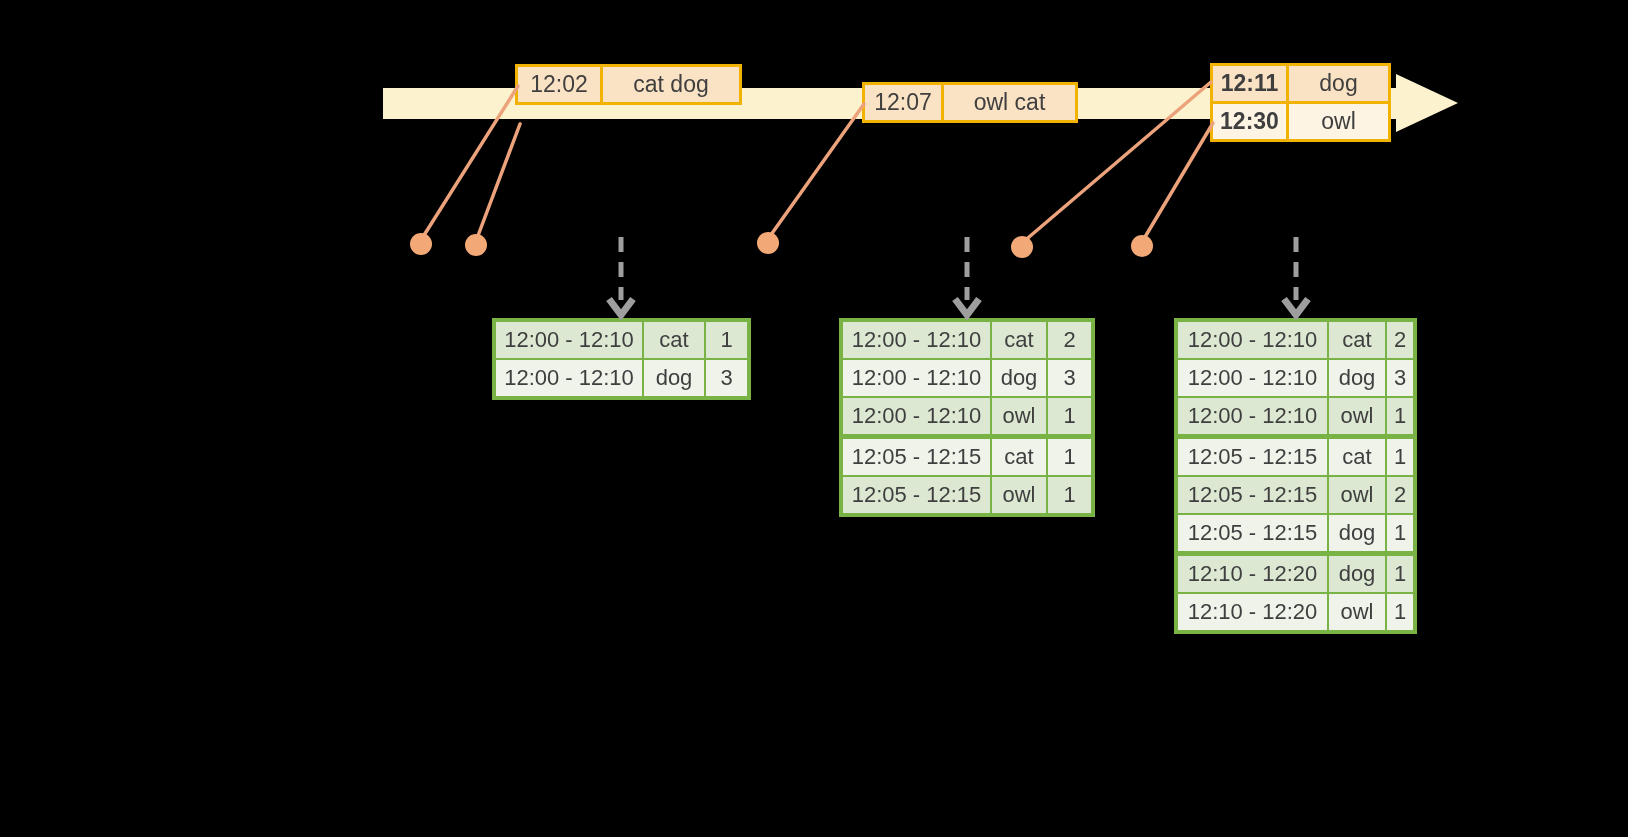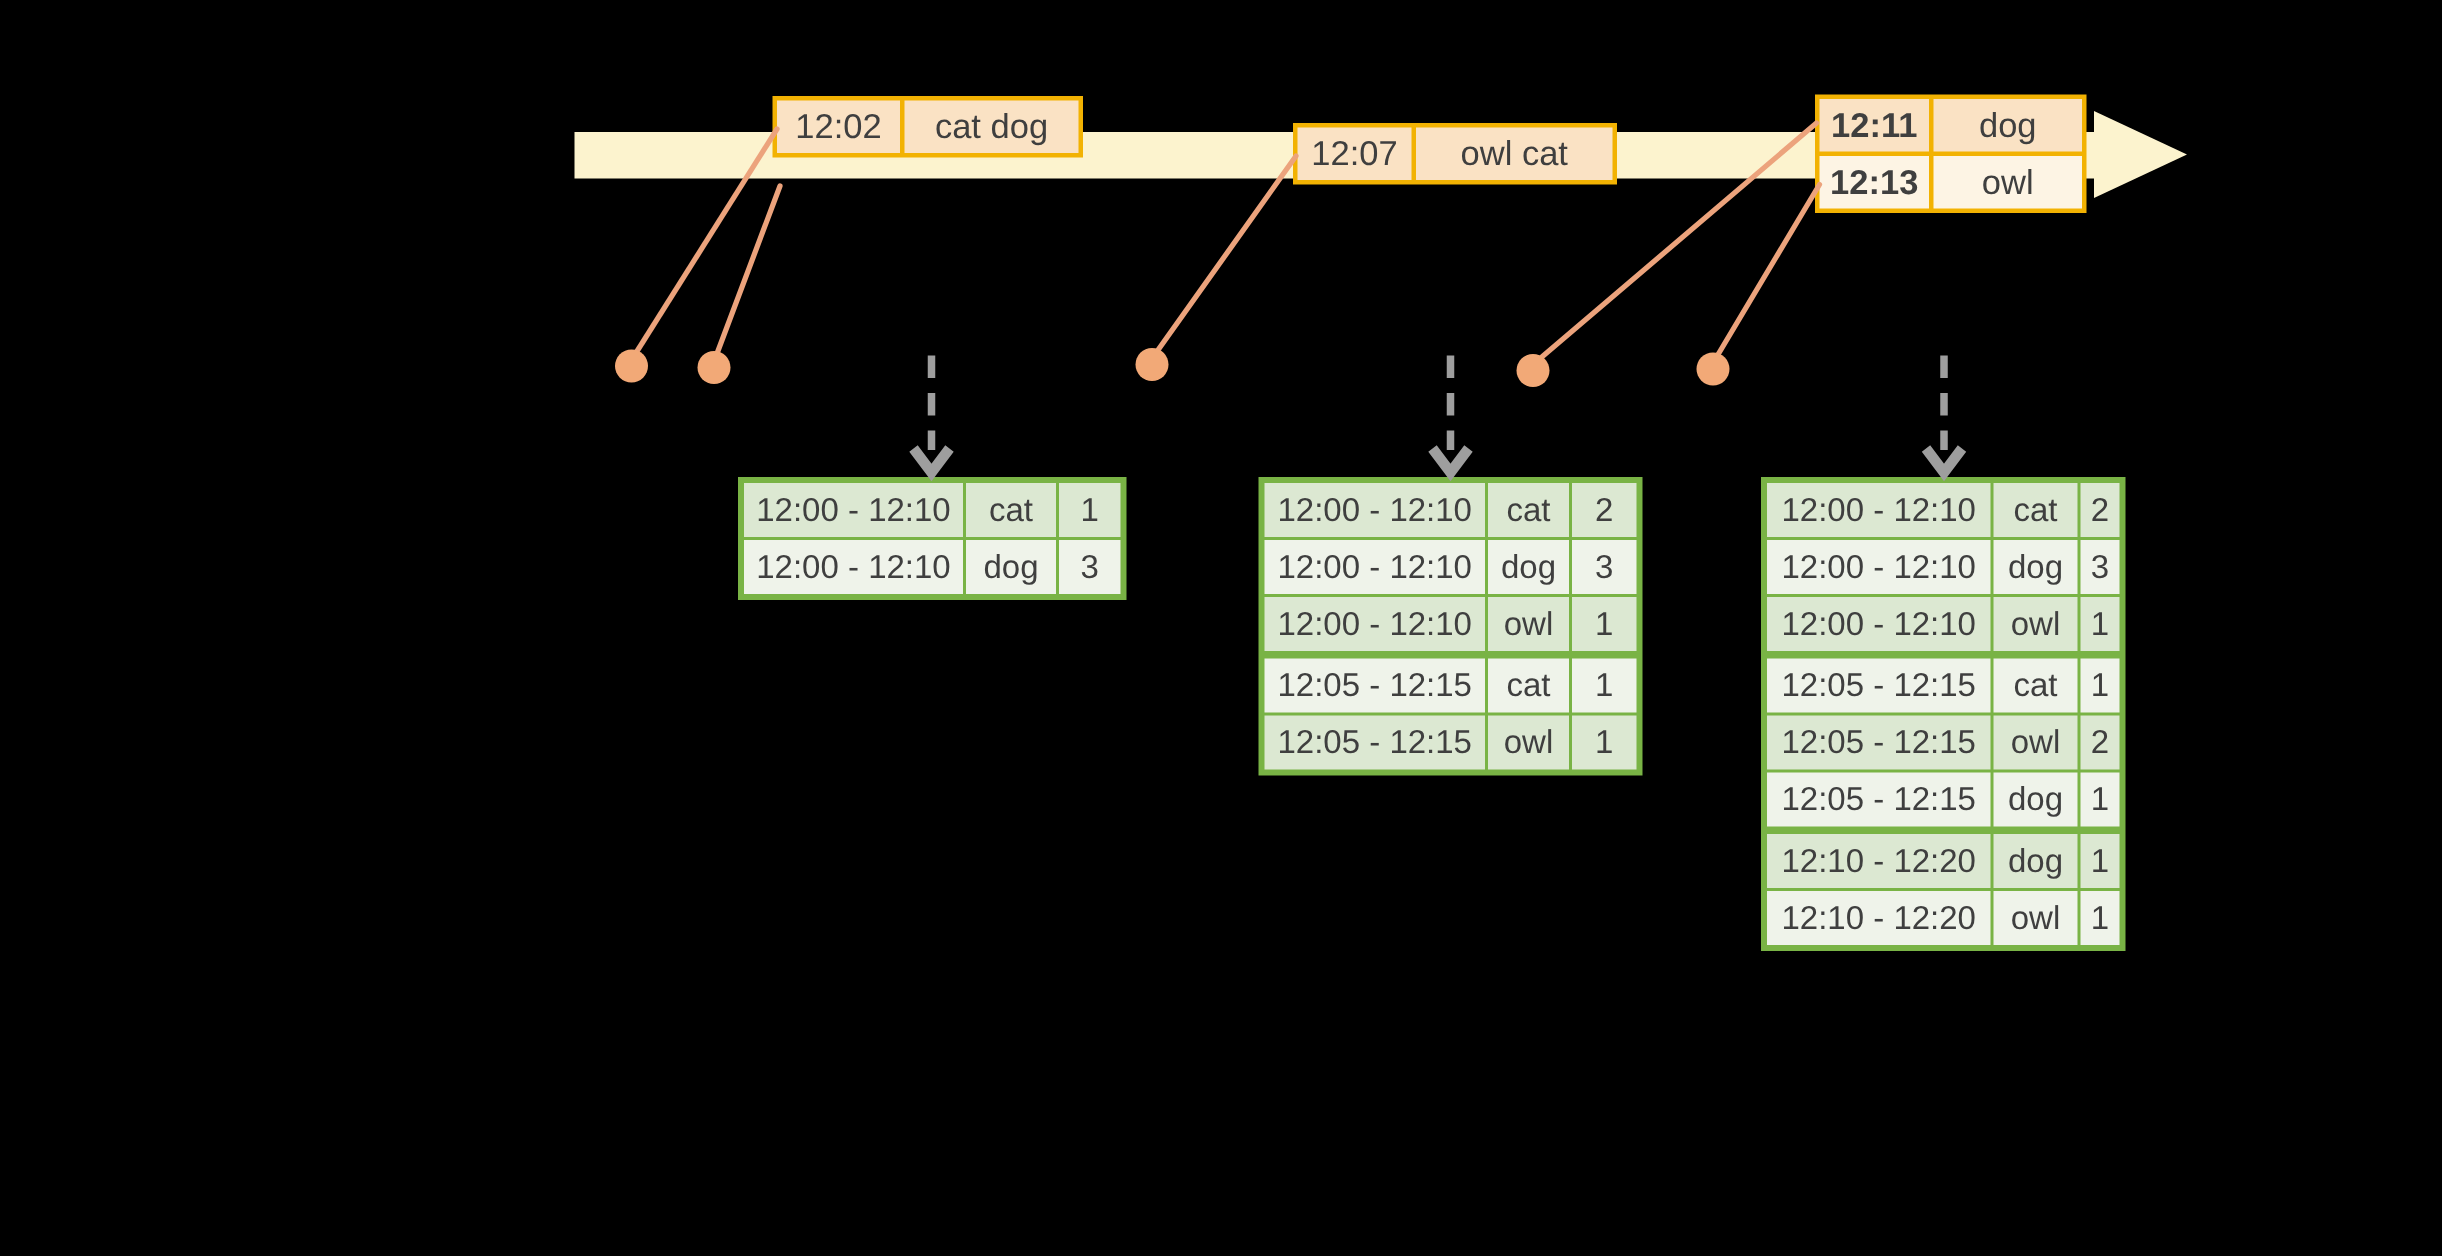--- a/index.html
+++ b/index.html
@@ -10,21 +10,21 @@
   
   .timeline-band{position:absolute;left:383px;top:88px;width:1015px;height:31px;background:#fcf3ce;}
   .timeline-head{position:absolute;left:1396px;top:74px;width:0;height:0;
     border-top:29px solid transparent;border-bottom:29px solid transparent;border-left:62px solid #fcf3ce;}
   
   .event-table{position:absolute;background:#f2b202;padding:3px;display:flex;flex-direction:column;gap:3px;}
   .ev-row{display:flex;gap:3px;}
   .ev-cell{height:35px;display:flex;align-items:center;justify-content:center;font-size:23px;}
   .event-table .ev-row:nth-child(odd) .ev-cell{background:#fae2c4;}
   .event-table .ev-row:nth-child(even) .ev-cell{background:#fdf4e4;}
-  .ev1{left:515px;top:64px;}  .ev1 .ev-time{width:82px;}  .ev1 .ev-words{width:116px;}
+  .ev1{left:515px;top:64px;}  .ev1 .ev-time{width:82px;}  .ev1 .ev-words{width:136px;}
   .ev2{left:862px;top:82px;}  .ev2 .ev-time{width:76px;}  .ev2 .ev-words{width:131px;}
   .ev3{left:1210px;top:63px;} .ev3 .ev-time{width:73px;font-weight:bold;}  .ev3 .ev-words{width:99px;}
   
   .result-table{position:absolute;background:#79b345;padding:4px;display:flex;flex-direction:column;gap:2px;}
   .rt-row{display:flex;gap:2px;text-align:center;}
   .rt-row.group-start{margin-top:3px;}
   .rt-cell{height:36px;display:flex;align-items:center;justify-content:center;font-size:22px;}
   .result-table .rt-row:nth-child(odd) .rt-cell{background:#dce8d2;}
   .result-table .rt-row:nth-child(even) .rt-cell{background:#eff3ea;}
   .rt1{left:492px;top:318px;}  .rt1 .rt-window{width:146px;} .rt1 .rt-word{width:60px;} .rt1 .rt-count{width:41px;}
@@ -52,21 +52,21 @@
     <div class="ev-cell ev-time">12:07</div>
     <div class="ev-cell ev-words">owl cat</div>
   </div>
     </div>
   <div class="event-table ev3">
       <div class="ev-row">
     <div class="ev-cell ev-time">12:11</div>
     <div class="ev-cell ev-words">dog</div>
   </div>
       <div class="ev-row">
-    <div class="ev-cell ev-time">12:13</div>
+    <div class="ev-cell ev-time">12:30</div>
     <div class="ev-cell ev-words">owl</div>
   </div>
     </div>
 
   <div class="result-table rt1">
       <div class="rt-row">
     <div class="rt-cell rt-window">12:00 - 12:10</div>
     <div class="rt-cell rt-word">cat</div>
     <div class="rt-cell rt-count">1</div>
   </div>

